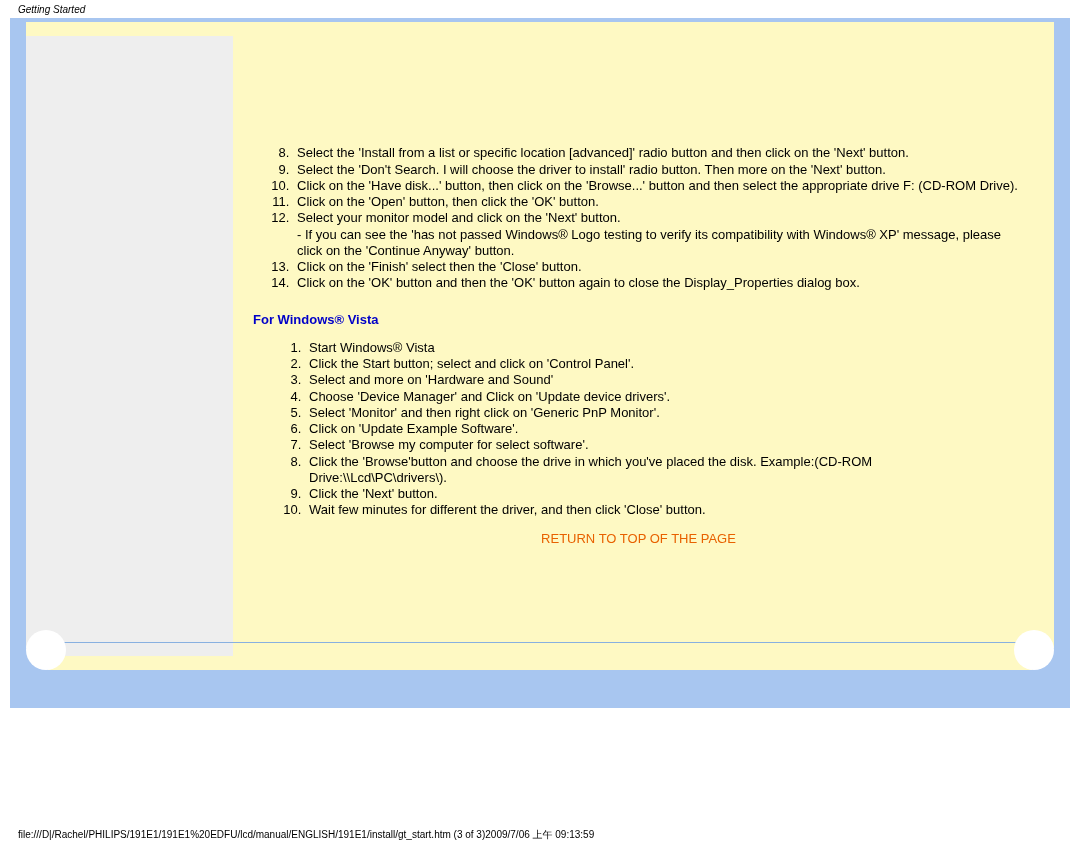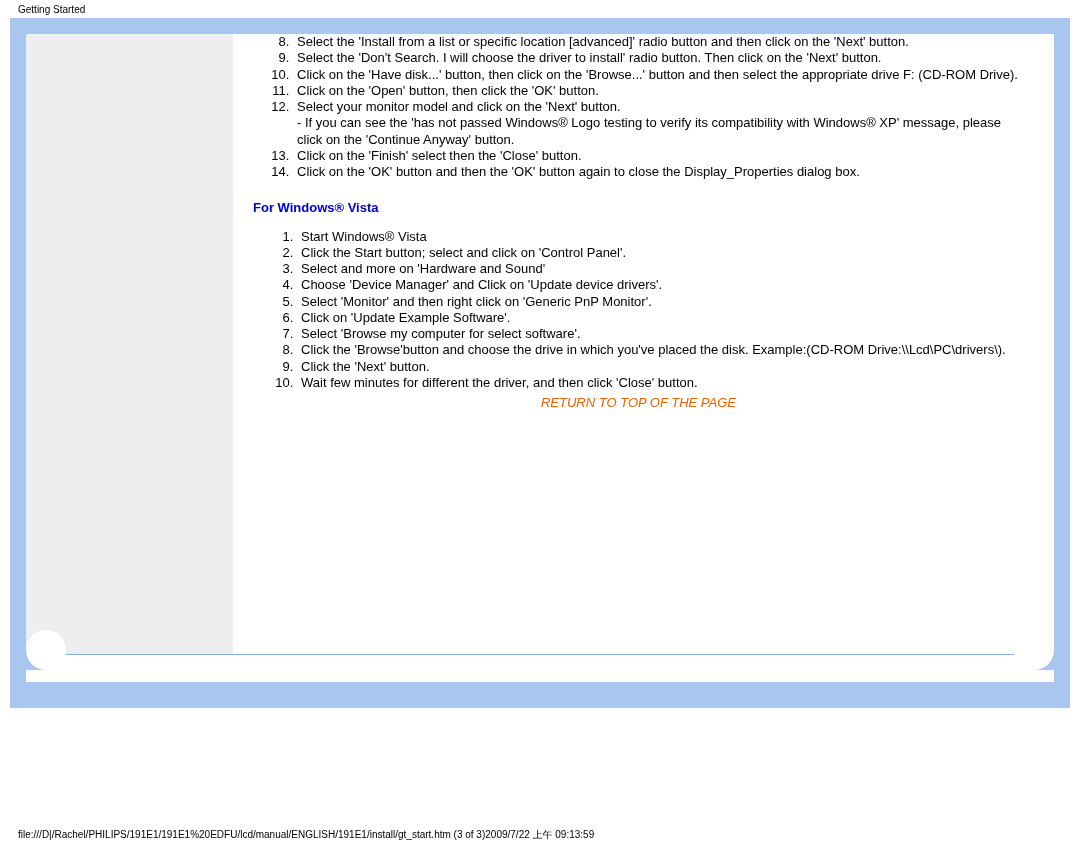--- a/index.html
+++ b/index.html
@@ -10,38 +10,40 @@
     height: 848px;
     font-family: Arial, Helvetica, sans-serif;
     background: #fff;
     overflow: hidden;
   }
   .header {
     font-size: 10px;
     color: #000;
     padding: 4px 0 0 18px;
     height: 18px;
+    font-style: italic;
   }
   .outer {
     background: #a8c6f0;
     width: 1060px;
     margin: 0 10px;
     height: 690px;
     position: relative;
   }
   .panel {
     position: absolute;
-    top: 16px;
+    top: 4px;
     left: 16px;
     right: 16px;
     height: 648px;
-    background: #ffffff;
+    background: #fef9c3;
     display: flex;
     flex-direction: row;
     border-radius: 0;
+    align-items: center;
   }
   .sidebar {
     width: 207px;
     background: #eeeeee;
     height: 620px;
   }
   .content {
     flex: 1;
     padding: 0 30px 0 20px;
     font-size: 13px;
@@ -59,34 +61,33 @@
   }
   ol.list1 li::marker {
     font-size: 13px;
   }
   .vista-heading {
     color: #0000c8;
     font-weight: bold;
     margin: 20px 0 12px 0;
   }
   ol.list2 {
-    margin: 4px;
+    margin: 12px;
     padding-left: 40px;
   }
   ol.list2 li {
     padding-left: 4px;
   }
   .paragraph {
     margin: 18px 0 20px 0;
   }
   .return-link {
     text-align: center;
     color: #e86100;
     font-size: 13px;
-    font-style: italic;
   }
   .hr-line {
     border: none;
     border-top: 1px solid #88b0e0;
     width: 1006px;
     margin: 0;
     position: absolute;
     top: 620px;
     left: 11px;
   }
@@ -147,21 +148,21 @@
   <span>Getting Started</span>
 </div>
 
 <div class="outer">
   <div class="panel">
     <div class="sidebar"></div>
     <div class="content">
 
       <ol class="list1" id="list1" start="8">
           <li>Select the 'Install from a list or specific location [advanced]' radio button and then click on the 'Next' button.</li>
-          <li>Select the 'Don't Search. I will choose the driver to install' radio button. Then click on the 'Next' button.</li>
+          <li>Select the 'Don't Search. I will choose the driver to install' radio button. Then more on the 'Next' button.</li>
           <li>Click on the 'Have disk...' button, then click on the 'Browse...' button and then select the appropriate drive F: (CD-ROM Drive).</li>
           <li>Click on the 'Open' button, then click the 'OK' button.</li>
           <li>Select your monitor model and click on the 'Next' button.<br>- If you can see the 'has not passed Windows® Logo testing to verify its compatibility with Windows® XP' message, please click on the 'Continue Anyway' button.</li>
           <li>Click on the 'Finish' select then the 'Close' button.</li>
           <li>Click on the 'OK' button and then the 'OK' button again to close the Display_Properties dialog box.</li>
         </ol>
 
       <div class="vista-heading">For Windows® Vista</div>
 
       <ol class="list2" id="list2" start="1">
@@ -182,13 +183,13 @@
         <span>RETURN TO TOP OF THE PAGE</span>
       </div>
 
     </div>
     <hr class="hr-line">
   </div>
   <div class="corner-left"></div>
   <div class="corner-right"></div>
 </div>
 
-<div class="footer">file:///D|/Rachel/PHILIPS/191E1/191E1%20EDFU/lcd/manual/ENGLISH/191E1/install/gt_start.htm (3 of 3)2009/7/22 上午 09:13:59</div>
+<div class="footer">file:///D|/Rachel/PHILIPS/191E1/191E1%20EDFU/lcd/manual/ENGLISH/191E1/install/gt_start.htm (3 of 3)2009/7/06 上午 09:13:59</div>
 
 </body></html>

